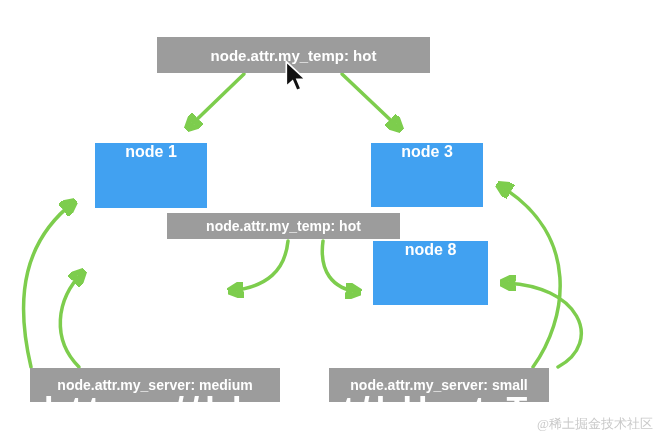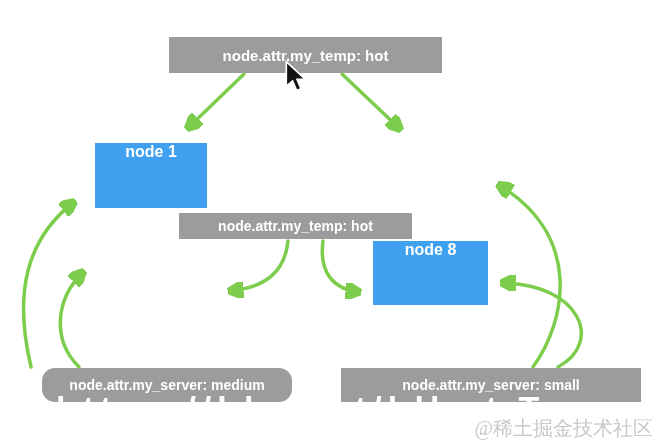--- a/index.html
+++ b/index.html
@@ -3,45 +3,45 @@
 <meta charset="utf-8">
 <style>
   html,body{margin:0;padding:0;background:#fff;}
   #canvas{
     position:relative;width:658px;height:443px;background:#ffffff;
     overflow:hidden;font-family:"Liberation Sans","DejaVu Sans",sans-serif;
   }
   .gray-label{
     position:absolute;background:var(--label-fill,#9c9c9c);color:#fff;
     font-weight:bold;display:flex;align-items:center;justify-content:center;
-    overflow:hidden;z-index:3;margin-left:12px;
+    overflow:hidden;z-index:3;
   }
   .blue-node{
     position:absolute;background:var(--node-fill,#41a1f1);color:#fff;
     font-weight:bold;font-size:16px;display:flex;align-items:flex-start;justify-content:center;
     z-index:2;
   }
   #label-top{left:157px;top:37px;width:273px;height:36px;font-size:15px;}
   #label-middle{left:167px;top:213px;width:233px;height:26px;font-size:14px;}
-  #label-bottom-left{left:30px;top:368px;width:250px;height:34px;font-size:14px;border-radius:13px;}
-  #label-bottom-right{left:329px;top:368px;width:300px;height:34px;font-size:14px;}
+  #label-bottom-left{left:30px;top:368px;width:250px;height:34px;font-size:14px;}
+  #label-bottom-right{left:329px;top:368px;width:220px;height:34px;font-size:14px;}
   #node-1{left:95px;top:143px;width:112px;height:65px;}
   #node-2{left:100px;top:250px;width:113px;height:66px;}
   #node-3{left:371px;top:143px;width:112px;height:64px;}
   #node-4{left:373px;top:241px;width:115px;height:64px;}
   .fragment{
     position:absolute;left:14px;bottom:-26px;height:40px;line-height:40px;
     font-size:34px;font-weight:bold;color:#fff;white-space:nowrap;letter-spacing:6px;
   }
   #edges{position:absolute;left:0;top:0;z-index:1;}
   #edges path, #edges line{fill:none;stroke:var(--arrow,#7dcd4d);stroke-width:3.5;stroke-linecap:round;}
   #cursor{position:absolute;left:284px;top:60px;z-index:6;}
   #watermark{
     position:absolute;right:5px;top:415px;z-index:10;
-    font-size:20px;color:var(--watermark,#c9c9c9);
+    font-size:13px;color:var(--watermark,#c9c9c9);
     font-family:"Liberation Serif","DejaVu Serif",serif;
   }
 </style>
 </head>
 <body>
 
 <div id="canvas">
 
   <svg id="edges" width="658" height="443" viewBox="0 0 658 443">
     <defs>
@@ -73,20 +73,23 @@
   </div>
 
   <div class="gray-label" id="label-bottom-right">
     <span>node.attr.my_server: small</span>
     <span class="fragment">t/bll st T</span>
   </div>
 
   <div class="blue-node" id="node-1">
     <span>node 1</span>
   </div>
+  <div class="blue-node" id="node-3">
+    <span>node 3</span>
+  </div>
   <div class="blue-node" id="node-4">
     <span>node 8</span>
   </div>
 
   <svg id="cursor" width="26" height="34" viewBox="0 0 17 22">
     <polygon points="1.5,1 1.5,17.2 5.6,13.6 8.3,19.9 11.1,18.7 8.5,12.5 14,12.5" fill="#111" stroke="#fff" stroke-width="1.1"></polygon>
   </svg>
 
   <div id="watermark">@稀土掘金技术社区</div>
 </div>

